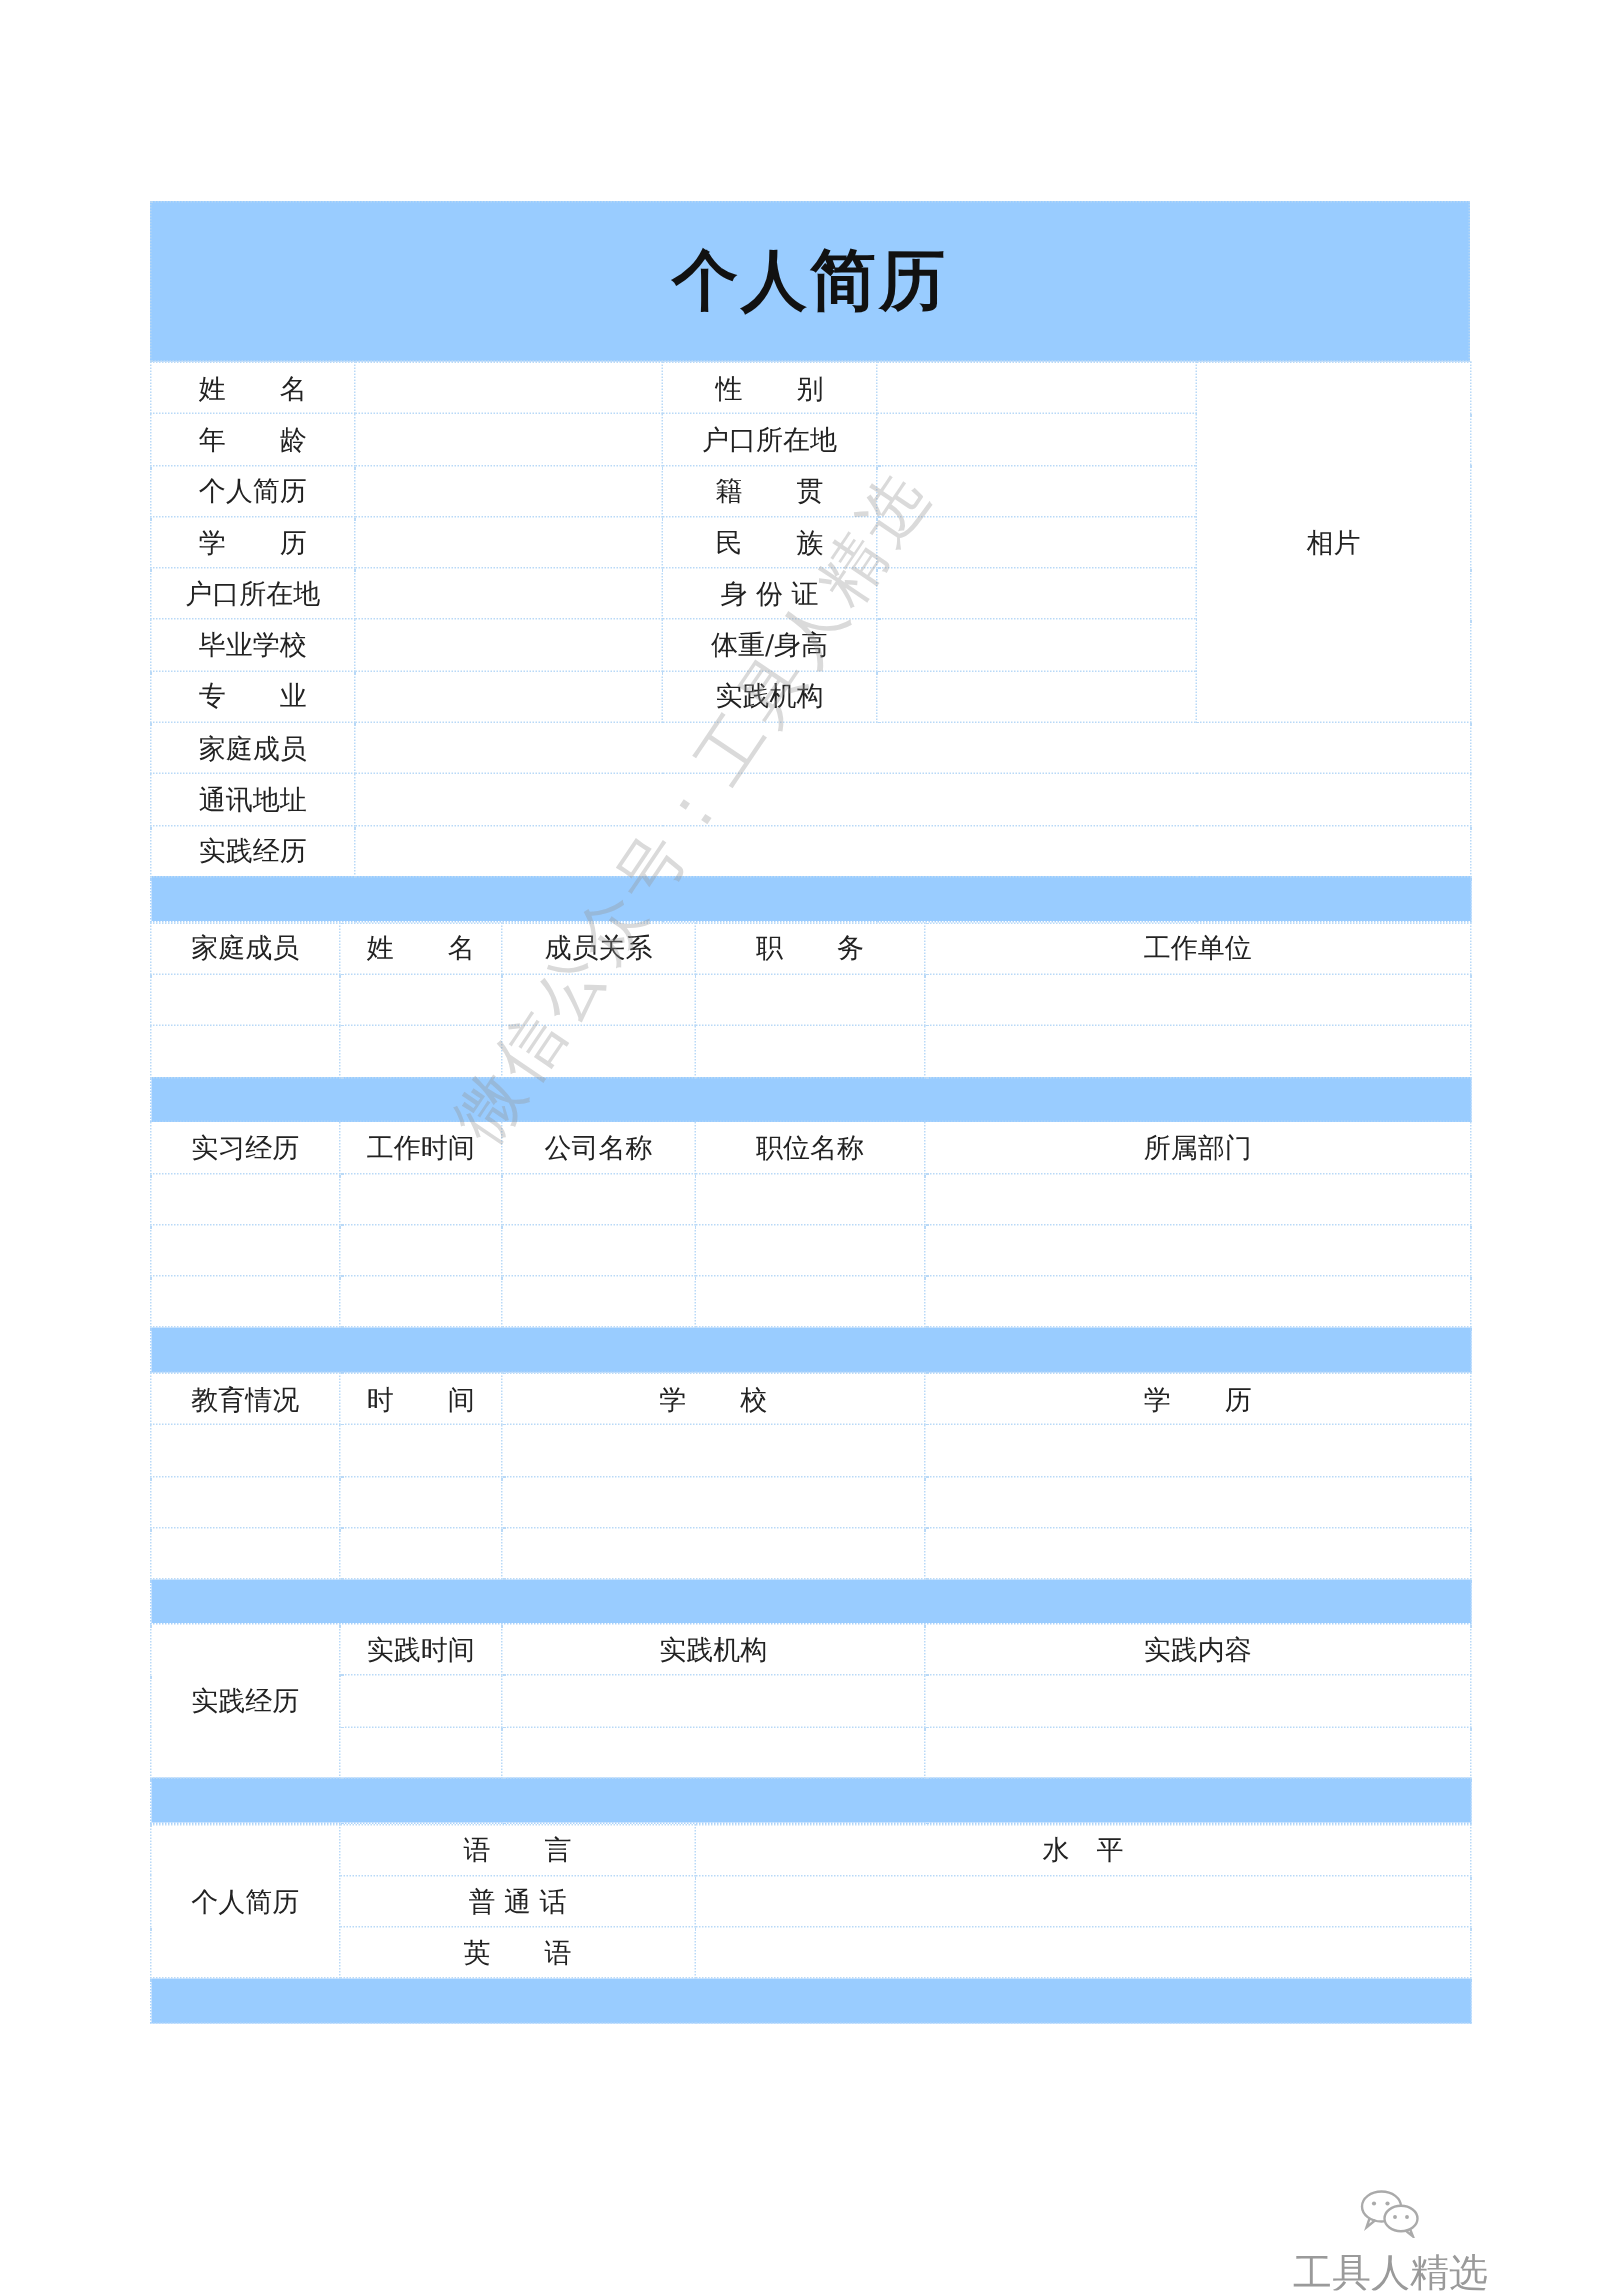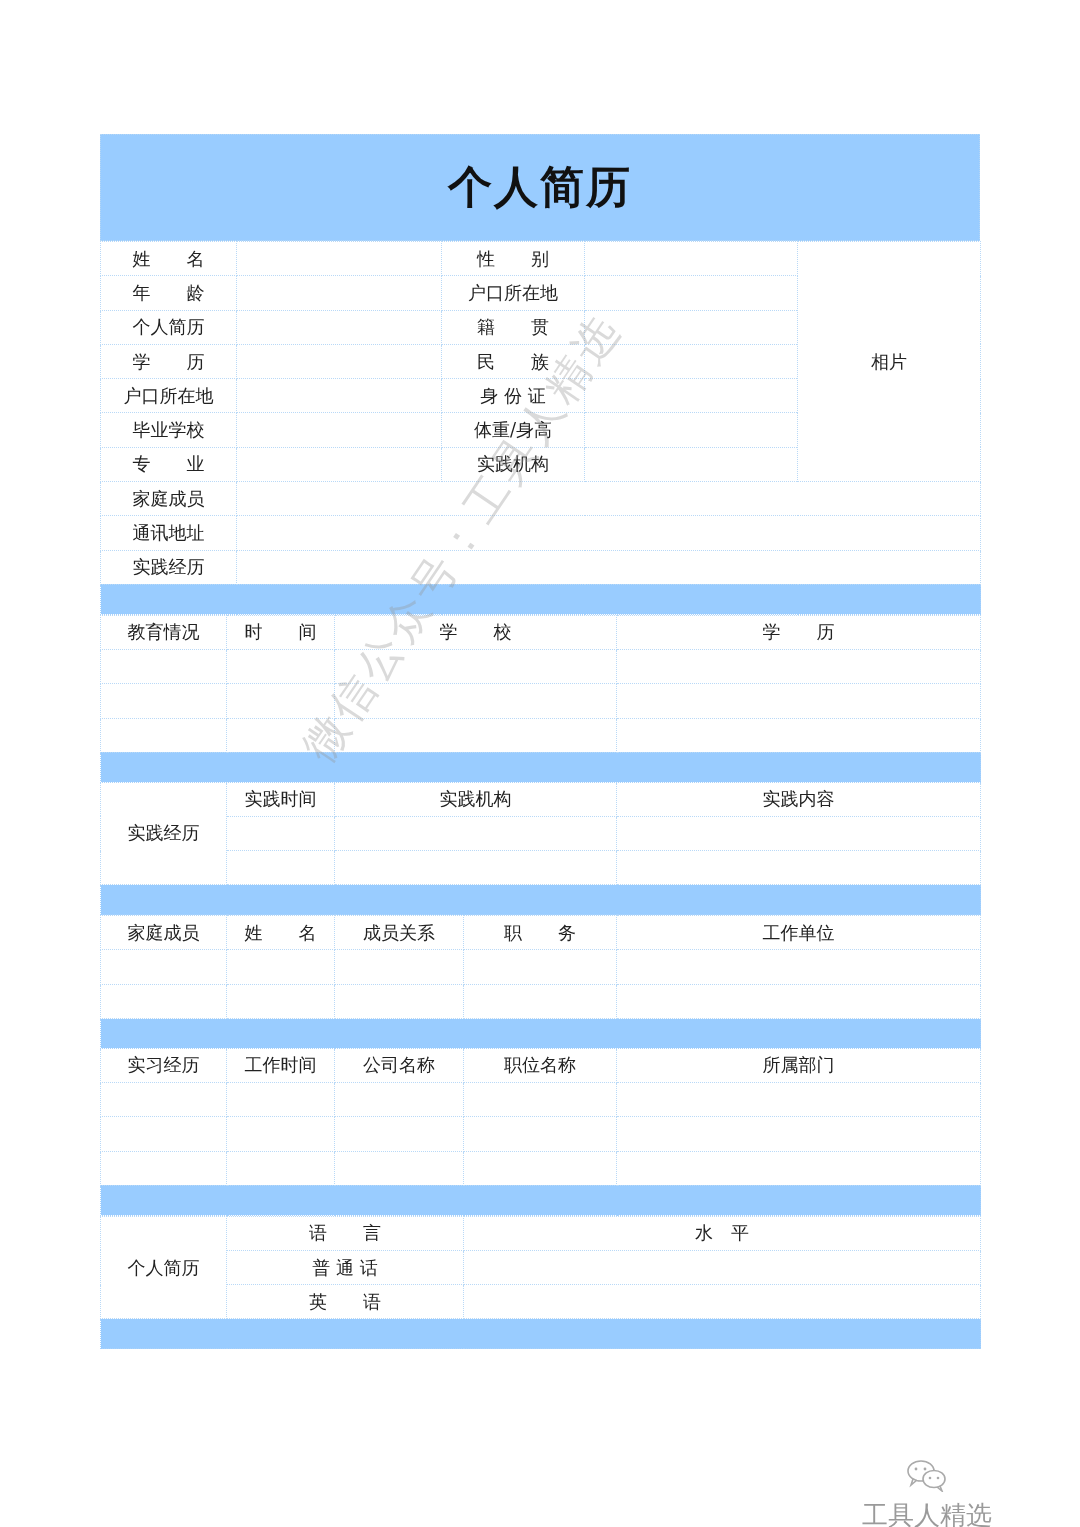--- a/index.html
+++ b/index.html
@@ -92,77 +92,20 @@
     <tr>
           <td colspan="5" class="bar"></td>
         </tr>
   </tbody>
     </table>
 
   <table>
     <colgroup>
         <col style="width:126px">
         <col style="width:108px">
-        <col style="width:282px">
-        <col style="width:364px">
-      </colgroup>
-    <tbody>
-        <tr>
-      <td>教育情况</td>
-      <td>时　　间</td>
-      <td>学　　校</td>
-      <td>学　　历</td>
-    </tr>
-    <tr>
-      <td></td>
-          <td></td>
-          <td></td>
-          <td></td>
-    </tr>
-    <tr>
-      <td></td>
-          <td></td>
-          <td></td>
-          <td></td>
-    </tr>
-    <tr>
-      <td></td>
-          <td></td>
-          <td></td>
-          <td></td>
-    </tr>
-    <tr>
-          <td colspan="4" class="bar"></td>
-        </tr>
-    <tr>
-      <td rowspan="3">实践经历</td>
-      <td>实践时间</td>
-      <td>实践机构</td>
-      <td>实践内容</td>
-    </tr>
-    <tr>
-      <td></td>
-          <td></td>
-          <td></td>
-    </tr>
-    <tr>
-      <td></td>
-          <td></td>
-          <td></td>
-    </tr>
-    <tr>
-          <td colspan="4" class="bar"></td>
-        </tr>
-  </tbody>
-    </table>
-
-  <table>
-    <colgroup>
-        <col style="width:126px">
-        <col style="width:108px">
         <col style="width:129px">
         <col style="width:153px">
         <col style="width:364px">
       </colgroup>
     <tbody>
         <tr>
       <td>家庭成员</td>
       <td>姓　　名</td>
       <td>成员关系</td>
       <td>职　　务</td>
@@ -208,20 +151,77 @@
     </tr>
     <tr>
       <td></td>
           <td></td>
           <td></td>
           <td></td>
           <td></td>
     </tr>
     <tr>
           <td colspan="5" class="bar"></td>
+        </tr>
+  </tbody>
+    </table>
+
+  <table>
+    <colgroup>
+        <col style="width:126px">
+        <col style="width:108px">
+        <col style="width:282px">
+        <col style="width:364px">
+      </colgroup>
+    <tbody>
+        <tr>
+      <td>教育情况</td>
+      <td>时　　间</td>
+      <td>学　　校</td>
+      <td>学　　历</td>
+    </tr>
+    <tr>
+      <td></td>
+          <td></td>
+          <td></td>
+          <td></td>
+    </tr>
+    <tr>
+      <td></td>
+          <td></td>
+          <td></td>
+          <td></td>
+    </tr>
+    <tr>
+      <td></td>
+          <td></td>
+          <td></td>
+          <td></td>
+    </tr>
+    <tr>
+          <td colspan="4" class="bar"></td>
+        </tr>
+    <tr>
+      <td rowspan="3">实践经历</td>
+      <td>实践时间</td>
+      <td>实践机构</td>
+      <td>实践内容</td>
+    </tr>
+    <tr>
+      <td></td>
+          <td></td>
+          <td></td>
+    </tr>
+    <tr>
+      <td></td>
+          <td></td>
+          <td></td>
+    </tr>
+    <tr>
+          <td colspan="4" class="bar"></td>
         </tr>
   </tbody>
     </table>
 
   <table>
     <colgroup>
         <col style="width:126px">
         <col style="width:237px">
         <col style="width:517px">
       </colgroup>

